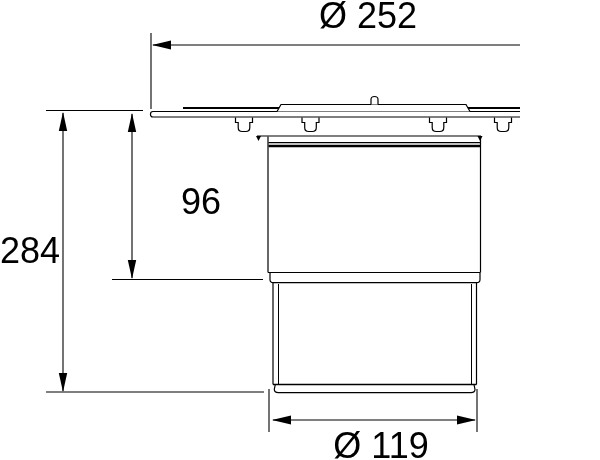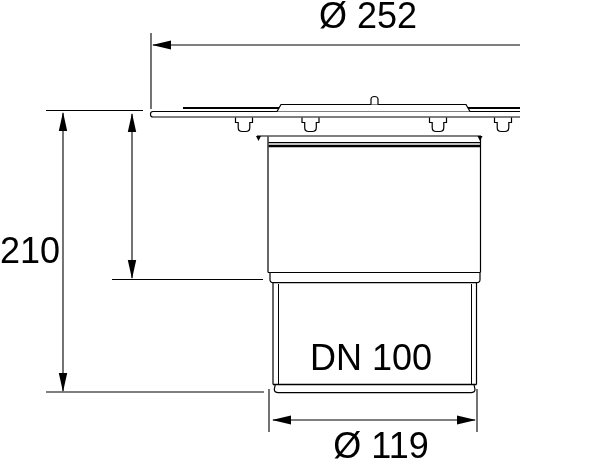--- a/index.html
+++ b/index.html
@@ -85,17 +85,17 @@
       <path d="M273,283 V384.5"></path>
       <path d="M476.5,283 V384.5"></path>
       <path d="M278.5,284 V384" stroke-width="1"></path>
       <path d="M471.5,284 V384" stroke-width="1"></path>
       <path d="M273,384.5 H476.5" stroke-width="1.3"></path>
       <path d="M275.2,385 L274.3,389.3 Q274.3,392.6 278.3,392.6 H471 Q475,392.6 475,389.3 L474.1,385"></path>
     </g>
   </svg>
 
   <div class="dim-label lbl-dia-top">Ø 252</div>
-  <div class="dim-label lbl-h154">210</div>
-  <div class="dim-label lbl-dn100">DN 100</div>
+  <div class="dim-label lbl-h96">96</div>
+  <div class="dim-label lbl-h154">284</div>
   <div class="dim-label lbl-dia-bottom">Ø 119</div>
 
 </div>
 
 </body></html>

